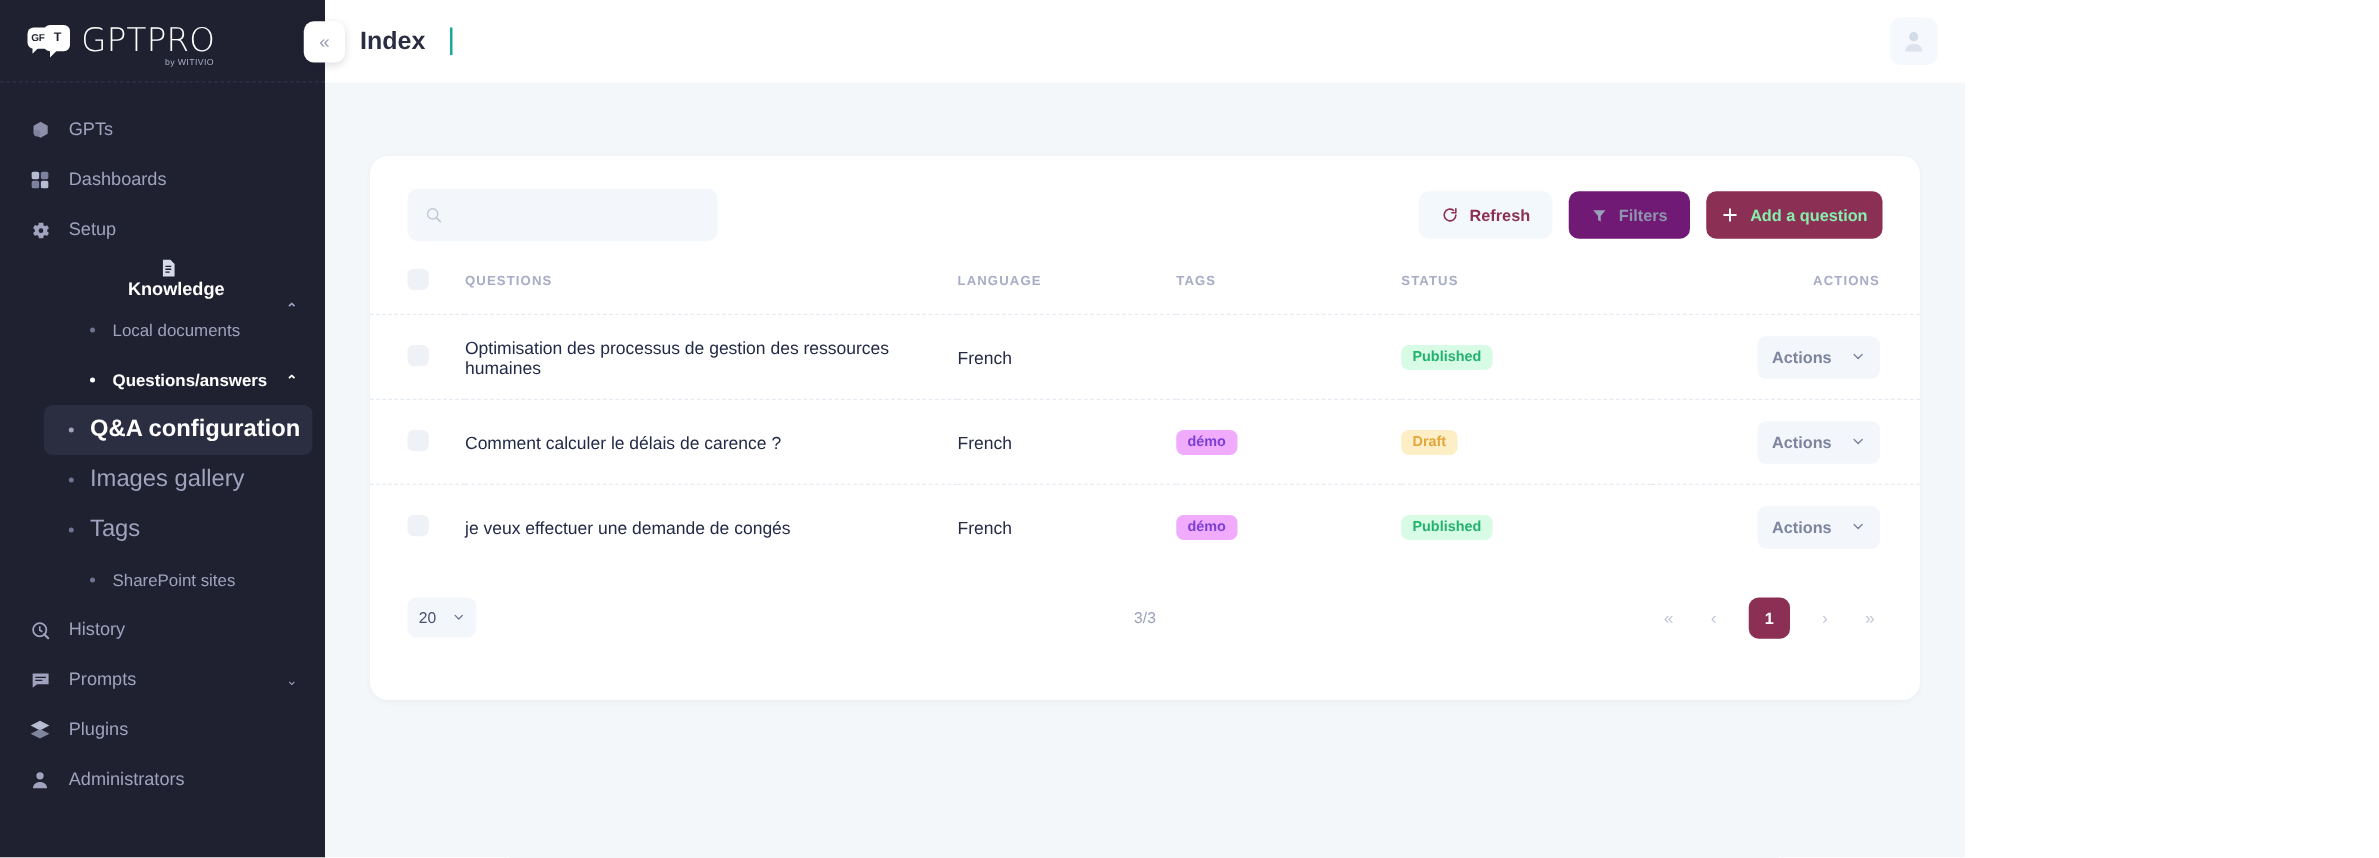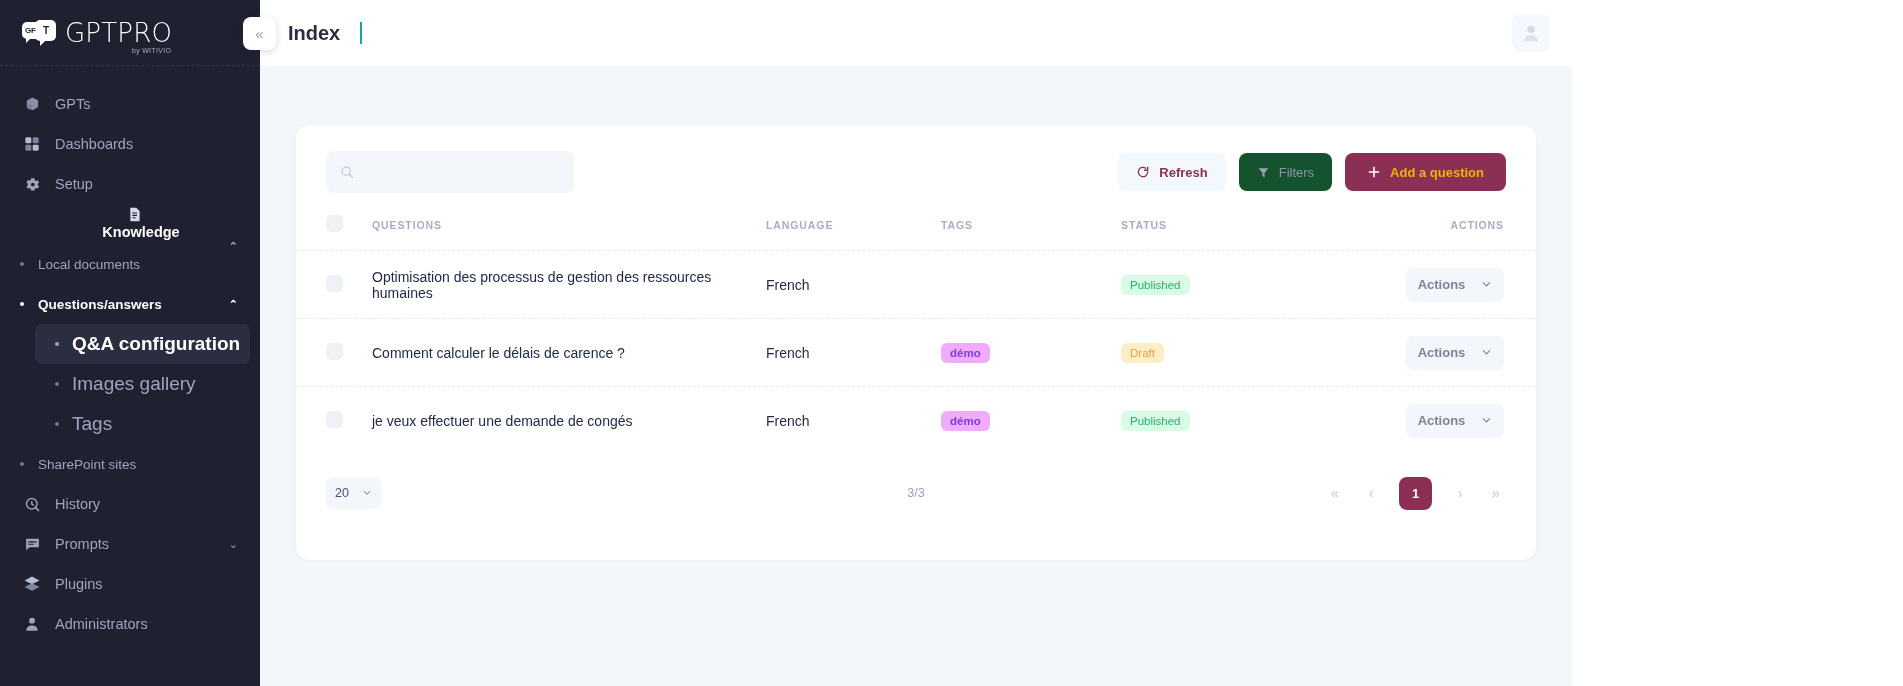--- a/index.html
+++ b/index.html
@@ -63,21 +63,21 @@
     height: 40px; padding-left: 22px; cursor: pointer;
     color: #9fa3bd; font-size: 14.5px;
   }
   .nav-item .ic { width: 20px; flex: 0 0 20px; margin-right: 13px;
     display: flex; align-items: center; justify-content: center; }
   .nav-item.active-parent { color: #ffffff; font-weight: bold; flex-direction: column; }
   .nav-item .chev { margin-left: auto; margin-right: 22px; color: #9fa3bd; font-size: 11px; }
 
   .sub-item {
     display: flex; align-items: center; height: 40px;
-    padding-left: 20px; cursor: pointer; color: #9fa3bd; font-size: 13.5px;
+    padding-left: 72px; cursor: pointer; color: #9fa3bd; font-size: 13.5px;
   }
   .sub-item .dot {
     width: 4px; height: 4px; border-radius: 50%;
     background: #6f7490; margin-right: 14px; flex: 0 0 4px;
   }
   .sub-item.bold { color: #ffffff; font-weight: bold; }
   .sub-item.bold .dot { background: #ffffff; }
   .sub-item .chev { margin-left: auto; margin-right: 22px; font-size: 11px; }
 
   .sub2-item {
@@ -130,22 +130,22 @@
     font-size: 13px; color: #2b2d42; width: 190px;
     font-family: "Liberation Sans", sans-serif;
   }
   .tb-right { margin-left: auto; display: flex; align-items: flex-end; gap: 13px; }
   .btn {
     height: 38px; border-radius: 8px; display: flex; align-items: center;
     padding: 0 18px; font-size: 13px; cursor: pointer; border: none;
     font-family: "Liberation Sans", sans-serif; gap: 9px;
   }
   .btn-refresh { background: #f3f8fc; color: #8c2f55; font-weight: bold; }
-  .btn-filters { background: #14532d; color: #8e94ad; font-weight: normal; }
-  .btn-add { background: #8c2f55; color: #eab308; font-weight: bold; padding: 0 22px; }
+  .btn-filters { background: #701a75; color: #8e94ad; font-weight: bold; }
+  .btn-add { background: #8c2f55; color: #86efac; font-weight: bold; padding: 0 12px; }
 
   table { width: 100%; border-collapse: collapse; margin-top: 22px; }
   thead th {
     font-size: 10.5px; font-weight: bold; color: #a7adc6;
     letter-spacing: 0.9px; text-align: left; padding-bottom: 16px;
   }
   .col-check { width: 76px; padding-left: 30px; }
   .col-lang  { width: 175px; }
   .col-tags  { width: 180px; }
   .col-status{ width: 200px; }
@@ -159,21 +159,21 @@
     cursor: pointer; display: inline-block;
   }
   .q-text { color: #222a46; }
   .lang-text { color: #252b45; }
 
   .tag {
     display: inline-block; background: #f0abfc; color: #7b3fd4;
     font-size: 11.5px; font-weight: bold; padding: 4px 9px; border-radius: 6px;
   }
   .badge {
-    display: inline-block; font-size: 11.5px; font-weight: normal;
+    display: inline-block; font-size: 11.5px; font-weight: bold;
     padding: 4px 9px; border-radius: 6px;
   }
   .badge.published { background: #d8fbe6; color: #23b26d; }
   .badge.draft { background: #fdeec6; color: #e2a63a; }
 
   .actions-btn {
     display: inline-flex; align-items: center; justify-content: center; gap: 16px;
     background: #f3f6fa; color: #7d849e; font-size: 13px; font-weight: bold;
     height: 34px; width: 98px; border-radius: 7px; cursor: pointer;
   }

